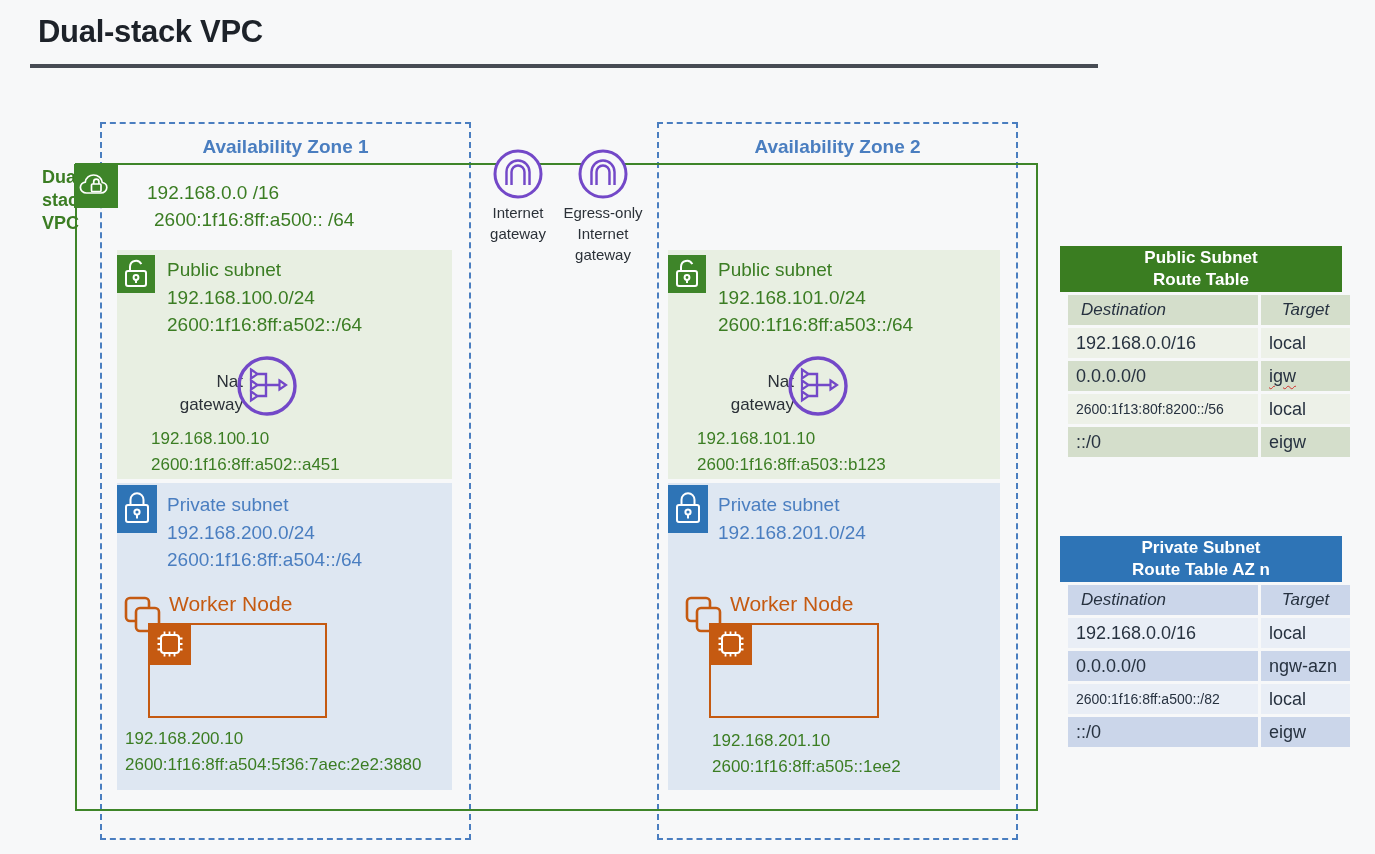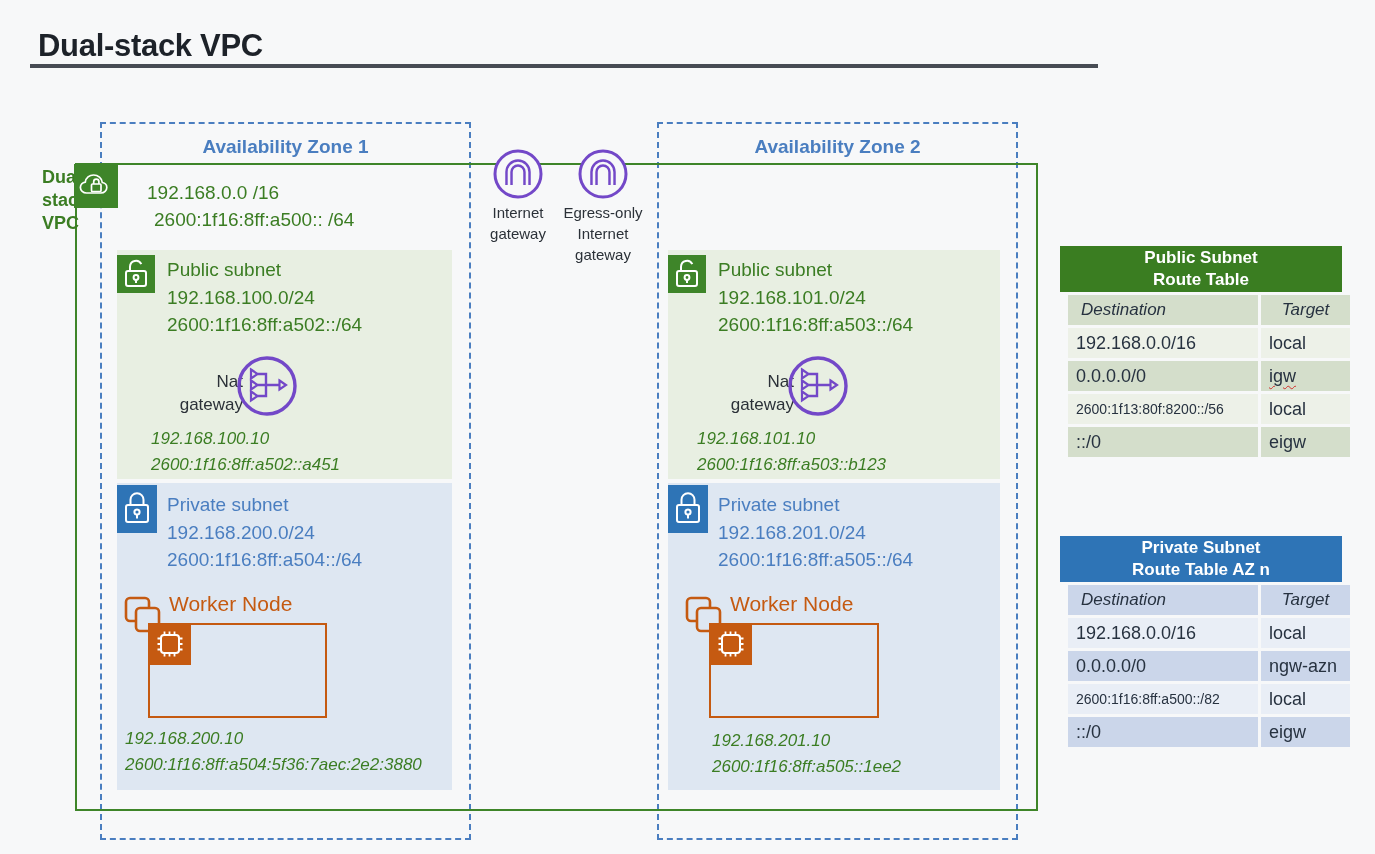--- a/index.html
+++ b/index.html
@@ -2,21 +2,21 @@
 <html><head>
 <meta charset="utf-8">
 <style>
   * { margin:0; padding:0; box-sizing:border-box; }
   html,body { background:#f7f8f9; }
   body { font-family:"Liberation Sans", sans-serif; }
   .canvas { position:relative; width:1375px; height:854px; background:#f7f8f9; overflow:hidden; }
   .abs { position:absolute; }
 
   
-  .page-title { left:38px; top:28px; font-size:31px; font-weight:bold; color:#1d2229; letter-spacing:-0.3px; }
+  .page-title { left:38px; top:14px; font-size:31px; font-weight:bold; color:#1d2229; letter-spacing:-0.3px; }
   .title-rule { left:30px; top:64px; width:1068px; height:4px; background:#474c54; }
 
   
   .az { border:2px dashed #4a7ec0; }
   .az-label { position:absolute; left:0; top:12px; width:100%; text-align:center; font-size:19px; color:#4a7ec0;font-weight:bold; }
   #az1 { left:100px; top:122px; width:371px; height:718px; }
   #az2 { left:657px; top:122px; width:361px; height:718px; }
 
   
   .vpc-box { left:75px; top:163px; width:963px; height:648px; border:2px solid #3e8529; }
@@ -42,21 +42,21 @@
   #pr1 { left:117px; top:483px; width:335px; height:307px; }
   #pr2 { left:668px; top:483px; width:332px; height:307px; }
 
   .subnet-icon { position:absolute; left:0; top:5px; width:38px; height:38px; background:#3e8529; }
   .subnet.private .subnet-icon { top:2px; width:40px; height:48px; background:#2e74b6; }
   .subnet-head { position:absolute; left:50px; top:6px; font-size:19px; line-height:27.5px; color:#3b7d23; }
   .subnet.private .subnet-head { top:8px; color:#4a7ec0; }
 
   .nat-label { position:absolute; left:0; top:120px; width:126px; text-align:right; font-size:17px; line-height:23px; color:#2b3138; }
   .nat-icon { position:absolute; left:118px; top:104px; width:64px; height:64px; }
-  .subnet-ips { position:absolute; font-size:17px; line-height:26px; color:#3b7d23; white-space:nowrap;font-style:italic; }
+  .subnet-ips { position:absolute; font-size:17px; line-height:26px; color:#3b7d23; white-space:nowrap; }
   #ps1 .subnet-ips { left:34px; top:176px; }
   #ps2 .subnet-ips { left:29px; top:176px; }
   #pr1 .subnet-ips { left:8px;  top:243px; }
   #pr2 .subnet-ips { left:44px; top:245px; }
 
   
   .stack-icon { position:absolute; width:42px; height:42px; }
   #pr1 .stack-icon { left:6px; top:112px; }
   #pr2 .stack-icon { left:16px; top:112px; }
   .worker-label { position:absolute; top:109px; font-size:21px; color:#c55a11; }
@@ -254,21 +254,20 @@
       <svg width="40" height="48" viewBox="0 0 40 48" fill="none" stroke="#fff" stroke-width="2">
         <rect x="9" y="20" width="22" height="17" rx="2"></rect>
         <path d="M13.5 20v-5.3a6.5 6.5 0 0 1 13 0V20"></path>
         <circle cx="20" cy="27" r="2.6"></circle>
         <path d="M20 29.6v3.8"></path>
       </svg>
     </div>
     <div class="subnet-head">
       <div>Private subnet</div>
       <div>192.168.201.0/24</div>
-      <div>2600:1f16:8ff:a505::/64</div>
     </div>
     <div class="stack-icon">
       <svg width="42" height="42" viewBox="0 0 42 42">
         <rect x="3" y="3" width="23" height="23" rx="4" fill="none" stroke="#c55a11" stroke-width="2.6"></rect>
         <rect x="13" y="13" width="23" height="23" rx="4" fill="#dee7f2" stroke="#c55a11" stroke-width="2.6"></rect>
       </svg>
     </div>
     <div class="worker-label">Worker Node</div>
     <div class="worker-box"></div>
     <div class="chip-badge">

